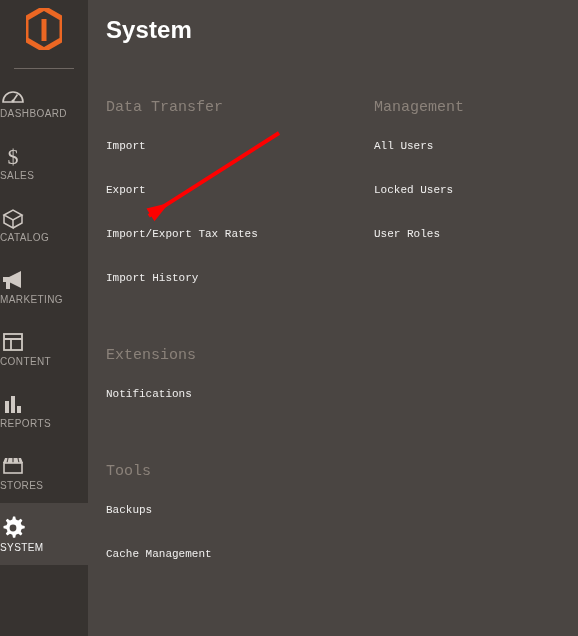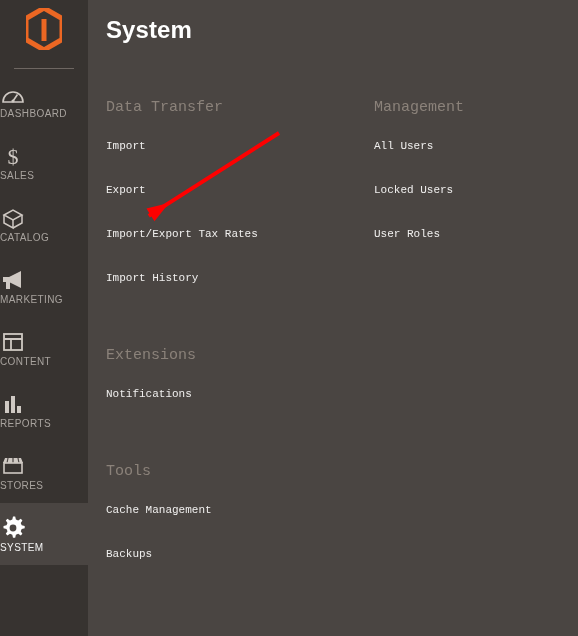--- a/index.html
+++ b/index.html
@@ -236,22 +236,22 @@
           <div class="group-items">
             <a class="menu-link" href="#">Notifications</a>
           </div>
         </div>
 
         <div class="spacer-lg"></div>
 
         <div class="group">
           <div class="group-title">Tools</div>
           <div class="group-items">
+            <a class="menu-link" href="#">Backups</a>
             <a class="menu-link" href="#">Cache Management</a>
-            <a class="menu-link" href="#">Backups</a>
           </div>
         </div>
 
       </div>
 
       <div class="col col-right">
 
         <div class="group">
           <div class="group-title">Management</div>
           <div class="group-items">

